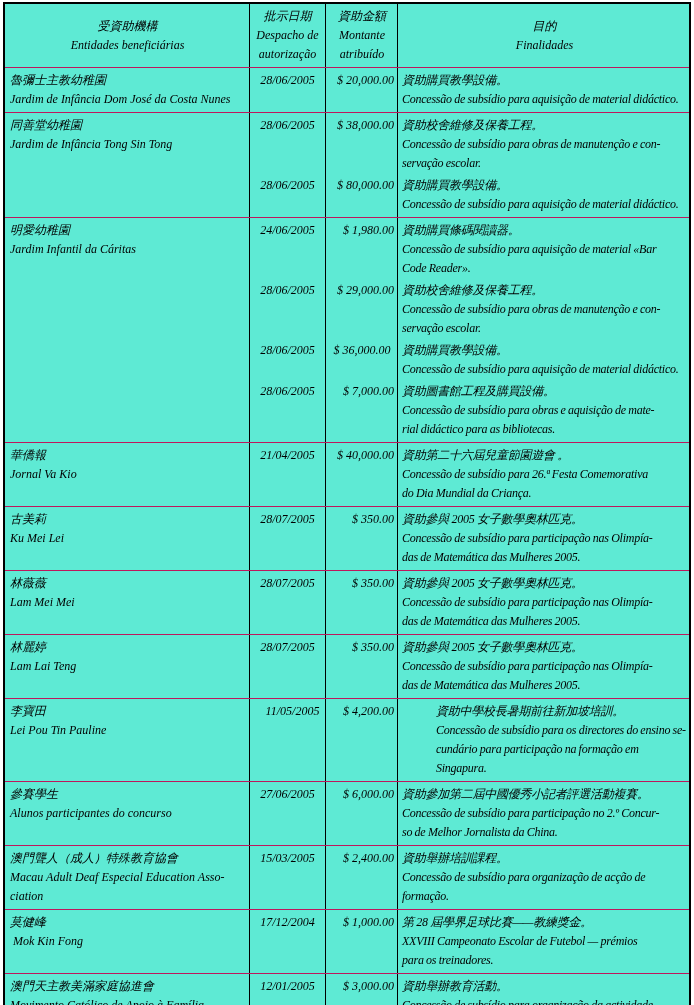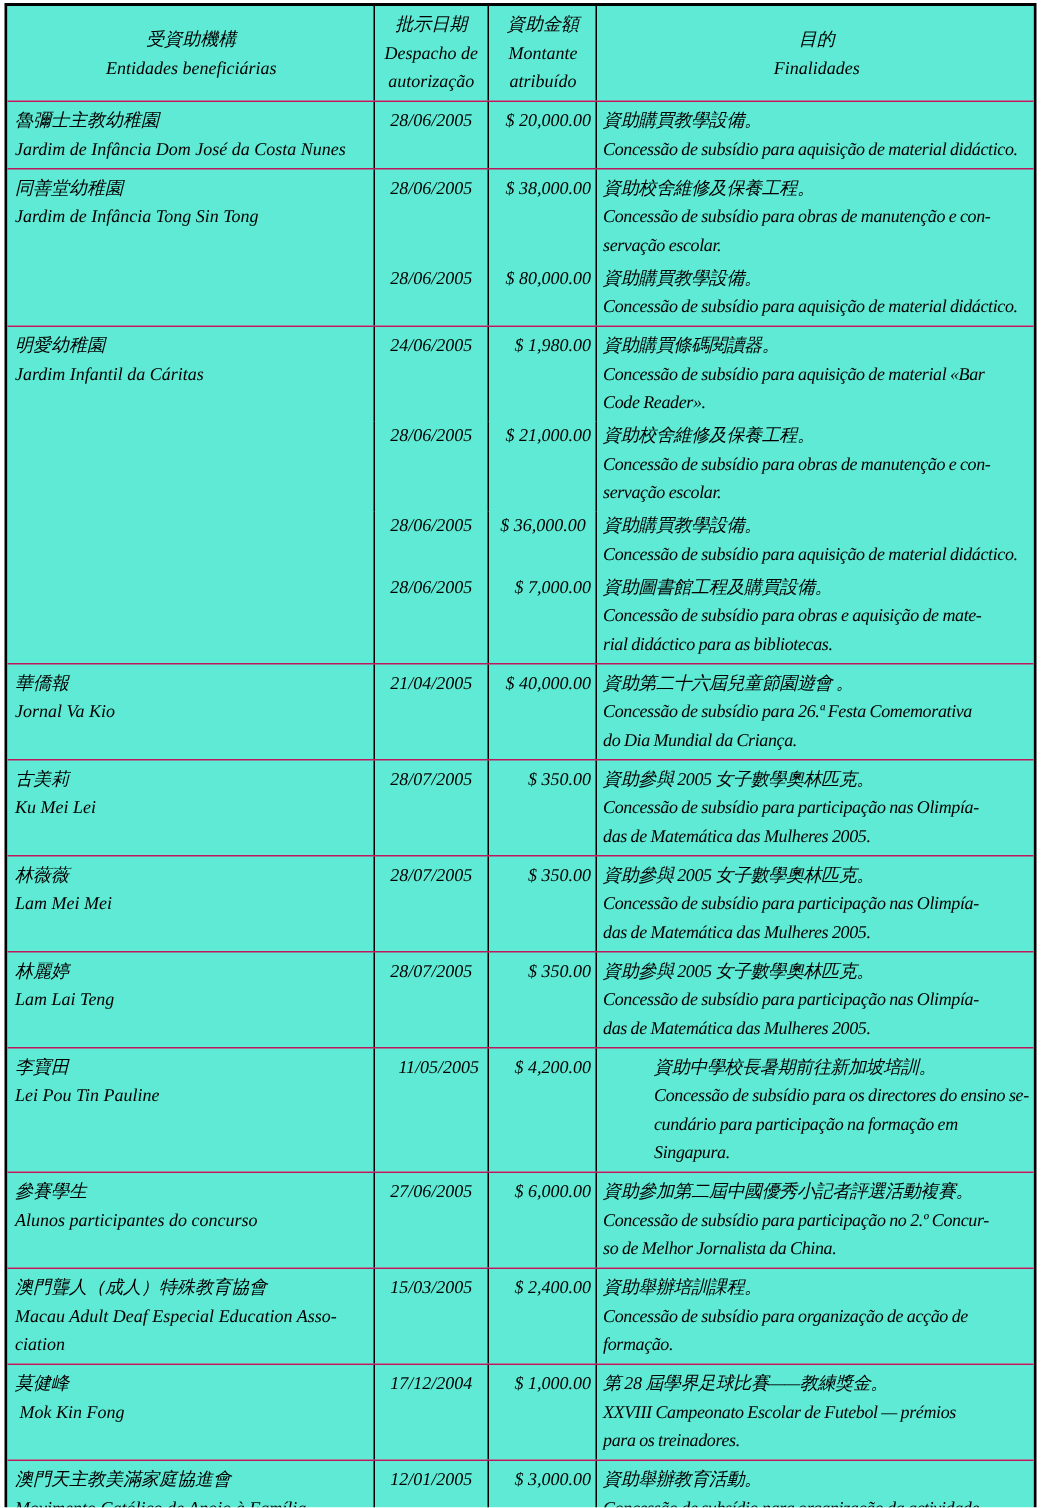--- a/index.html
+++ b/index.html
@@ -81,21 +81,21 @@
       </div>
       <div class="trow">
         <div class="cell c-entity" style="grid-row: 1 / span 4;">明愛幼稚園
 Jardim Infantil da Cáritas</div>
         <div class="cell c-date" style="grid-row: 1;">24/06/2005</div>
         <div class="cell c-amount" style="grid-row: 1;">$ 1,980.00</div>
         <div class="cell c-purpose" style="grid-row: 1;">資助購買條碼閱讀器。
 Concessão de subsídio para aquisição de material «Bar
 Code Reader».</div>
         <div class="cell c-date follow" style="grid-row: 2;">28/06/2005</div>
-        <div class="cell c-amount follow" style="grid-row: 2;">$ 21,000.00</div>
+        <div class="cell c-amount follow" style="grid-row: 2;">$ 29,000.00</div>
         <div class="cell c-purpose follow" style="grid-row: 2;">資助校舍維修及保養工程。
 Concessão de subsídio para obras de manutenção e con-
 servação escolar.</div>
         <div class="cell c-date follow" style="grid-row: 3;">28/06/2005</div>
         <div class="cell c-amount follow" style="grid-row: 3; text-align: center;">$ 36,000.00</div>
         <div class="cell c-purpose follow" style="grid-row: 3;">資助購買教學設備。
 Concessão de subsídio para aquisição de material didáctico.</div>
         <div class="cell c-date follow" style="grid-row: 4;">28/06/2005</div>
         <div class="cell c-amount follow" style="grid-row: 4;">$ 7,000.00</div>
         <div class="cell c-purpose follow" style="grid-row: 4;">資助圖書館工程及購買設備。

